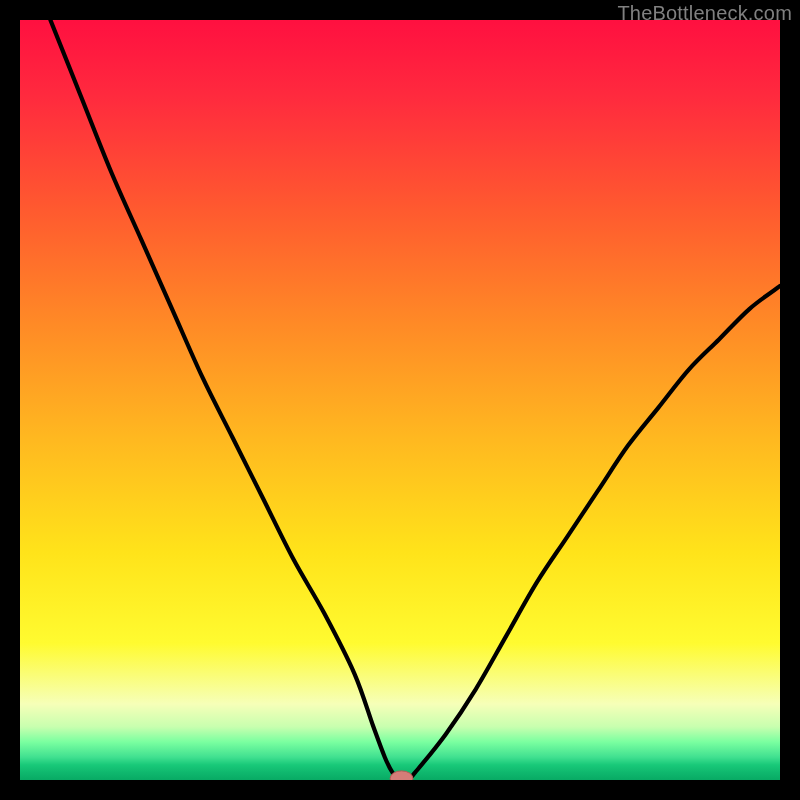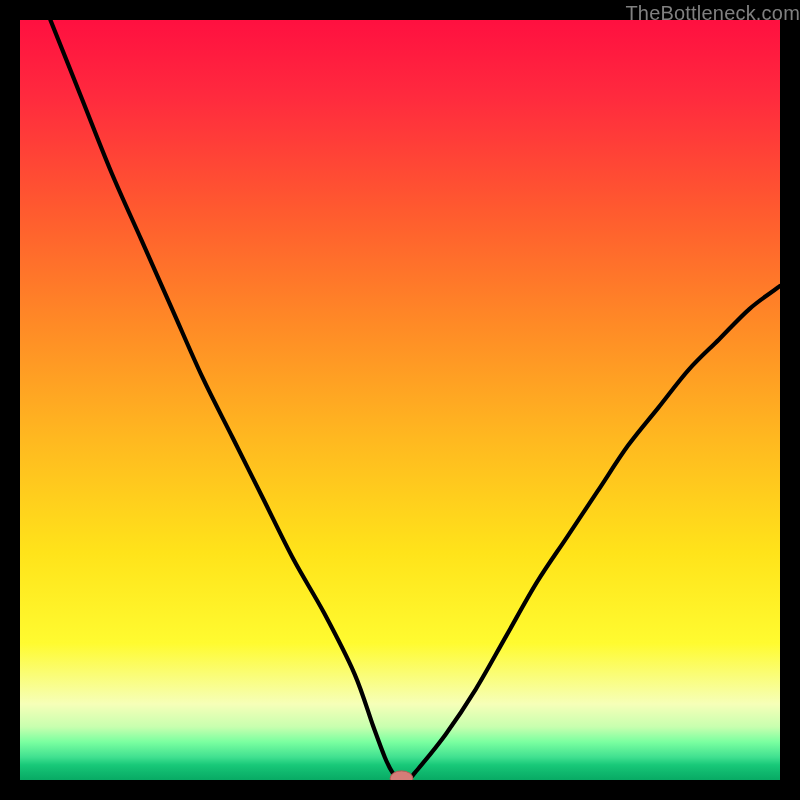--- a/index.html
+++ b/index.html
@@ -54,21 +54,21 @@
   svg.curve {
     position: absolute;
     left: 0;
     top: 0;
     width: 760px;
     height: 760px;
   }
   .attribution {
     position: absolute;
     top: 2px;
-    right: 0;
+    right: 8px;
     color: #808080;
     font-size: 20px;
     font-weight: 500;
     letter-spacing: 0.2px;
     user-select: none;
     text-align: right;
   }
 </style>
 </head>
 <body>

